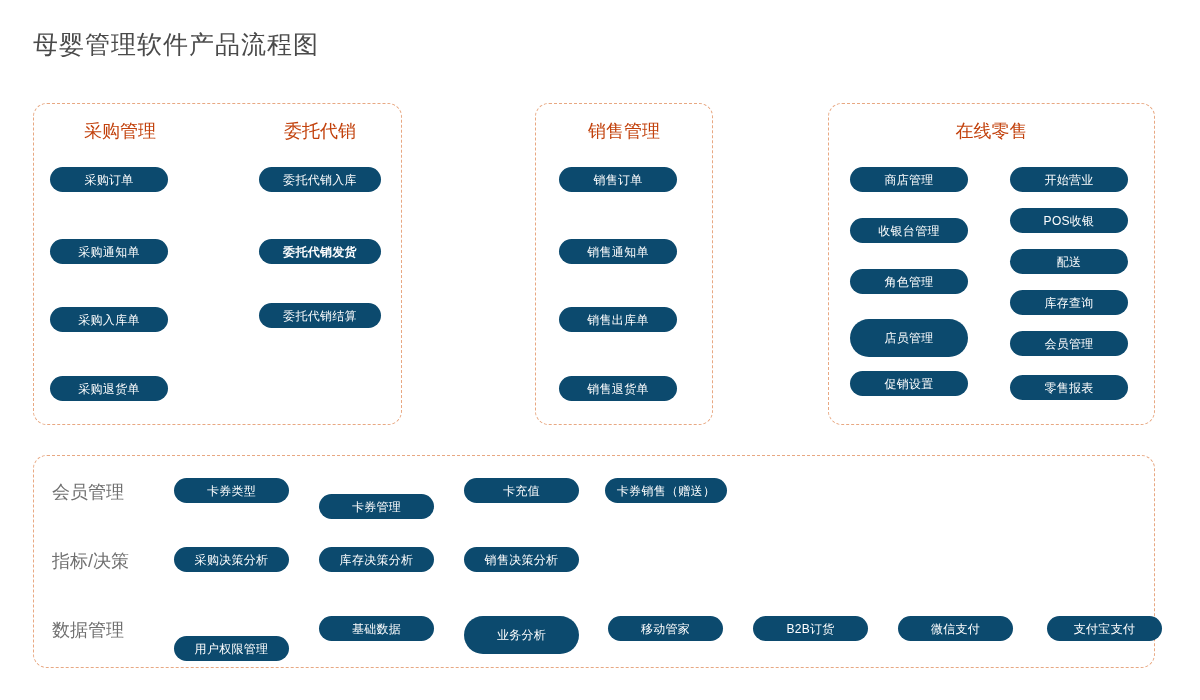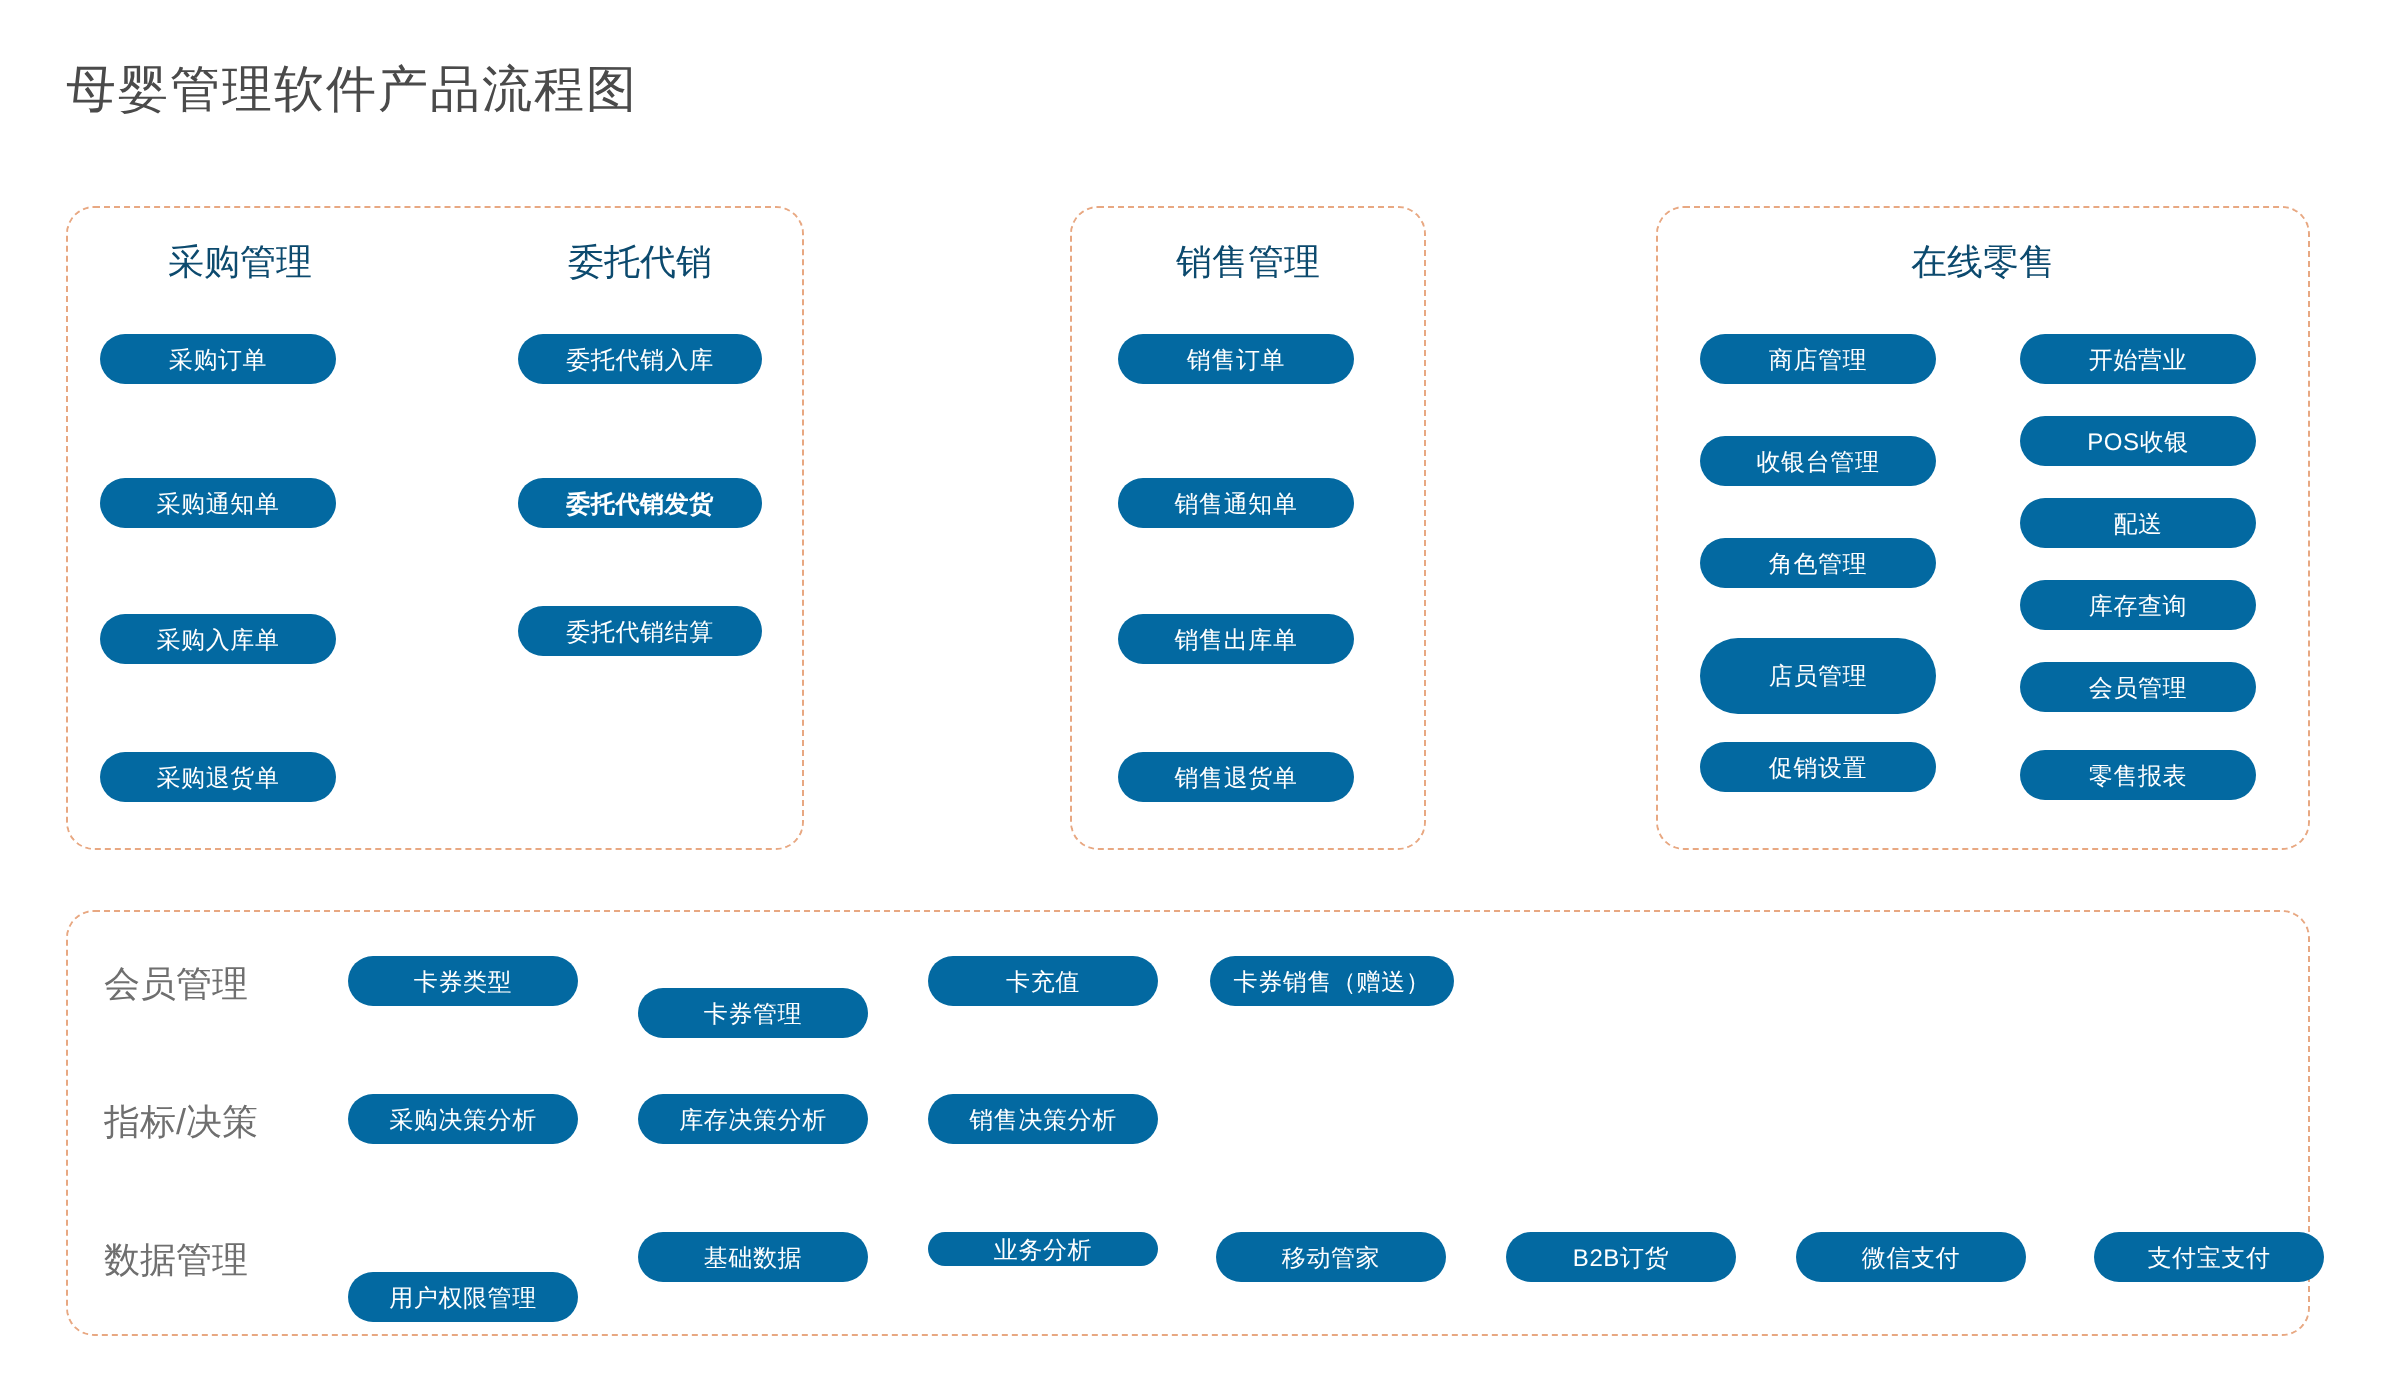--- a/index.html
+++ b/index.html
@@ -30,29 +30,29 @@
     position: absolute;
     border: 1px dashed #e8a882;
     border-radius: 14px;
     background: #ffffff;
     box-sizing: border-box;
   }
 
   .panel-title {
     position: absolute;
     font-size: 18px;
-    color: #0c4a6e;
+    color: #c2410c;
     white-space: nowrap;
     text-align: center;
     font-weight: 400;
   }
 
   .pill {
     position: absolute;
-    background: #0369a1;
+    background: #0c4a6e;
     color: #ffffff;
     border-radius: 999px;
     font-size: 12px;
     display: flex;
     align-items: center;
     justify-content: center;
     box-sizing: border-box;
     white-space: nowrap;
     letter-spacing: 0.3px;
     line-height: 1;
@@ -120,17 +120,17 @@
 <div class="pill" style="left:605px; top:478px; width:122px; height:25px;">卡券销售（赠送）</div>
 
 <div class="row-label" style="left:52px; top:549px;text-align:right;">指标/决策</div>
 <div class="pill" style="left:174px; top:547px; width:115px; height:25px;">采购决策分析</div>
 <div class="pill" style="left:319px; top:547px; width:115px; height:25px;">库存决策分析</div>
 <div class="pill" style="left:464px; top:547px; width:115px; height:25px;">销售决策分析</div>
 
 <div class="row-label" style="left:52px; top:618px;">数据管理</div>
 <div class="pill" style="left:174px; top:616px; width:115px; height:25px;margin-top:20px;">用户权限管理</div>
 <div class="pill" style="left:319px; top:616px; width:115px; height:25px;">基础数据</div>
-<div class="pill" style="left:464px; top:616px; width:115px; height:17px;">业务分析</div>
+<div class="pill" style="left:464px; top:616px; width:115px; height:38px;">业务分析</div>
 <div class="pill" style="left:608px; top:616px; width:115px; height:25px;">移动管家</div>
 <div class="pill" style="left:753px; top:616px; width:115px; height:25px;">B2B订货</div>
 <div class="pill" style="left:898px; top:616px; width:115px; height:25px;">微信支付</div>
 <div class="pill" style="left:1047px; top:616px; width:115px; height:25px;">支付宝支付</div>
 
 </body></html>

